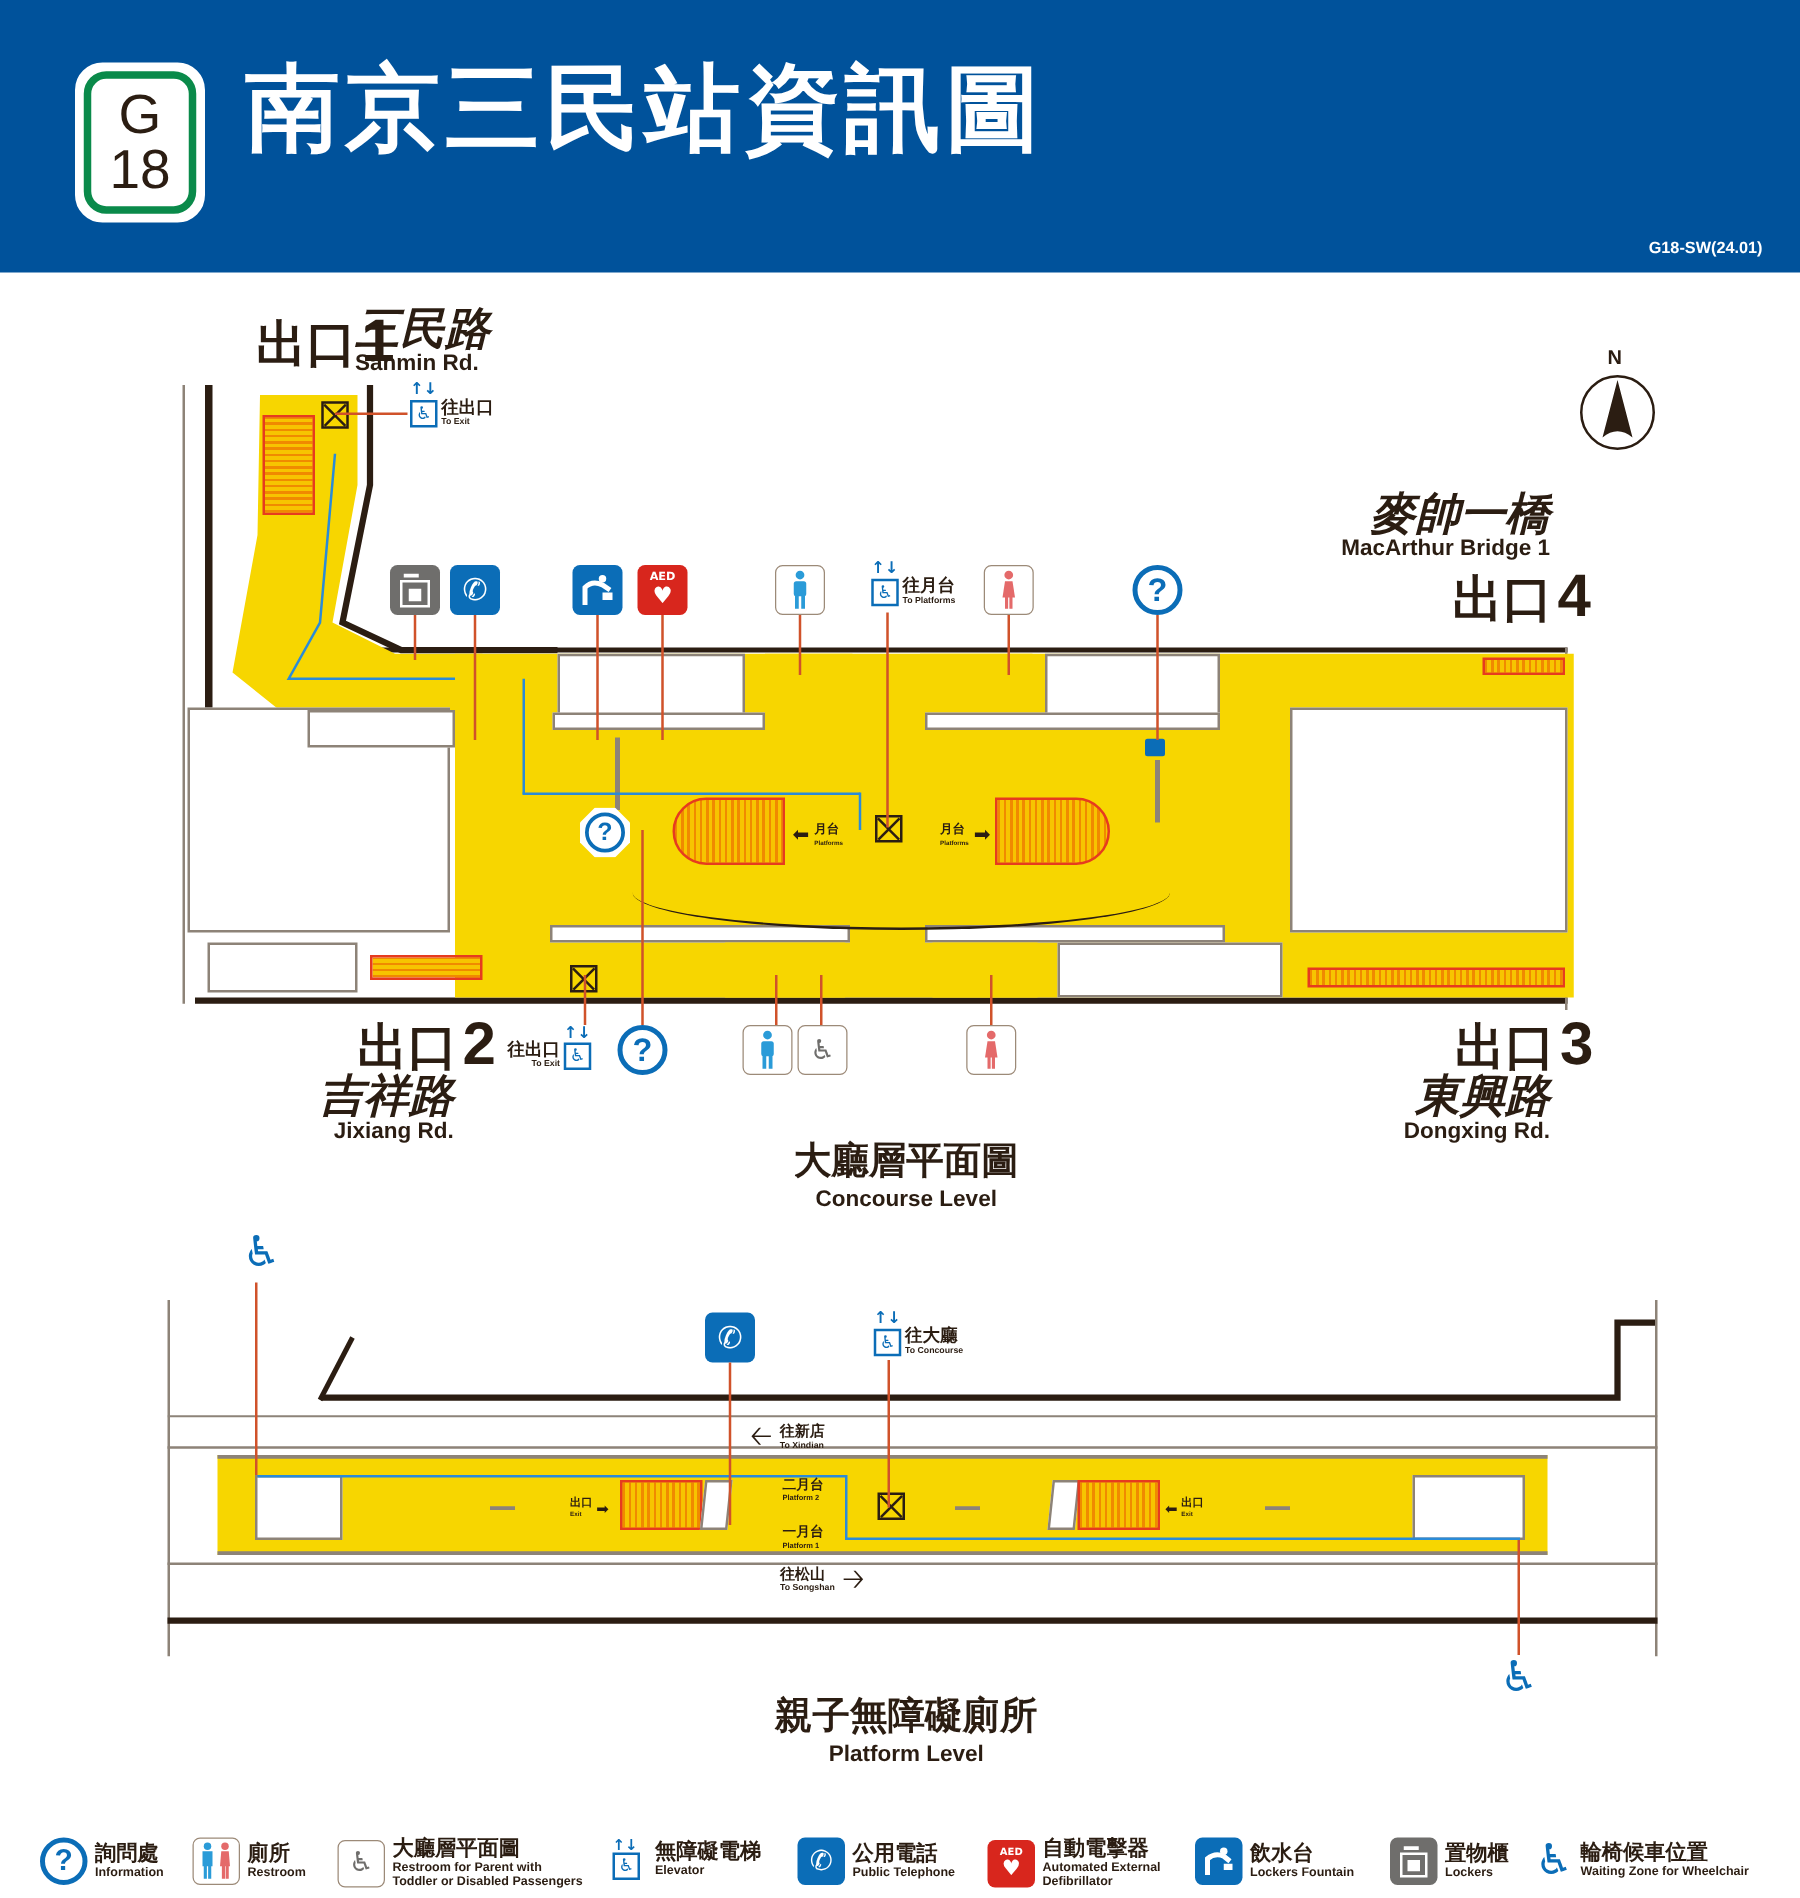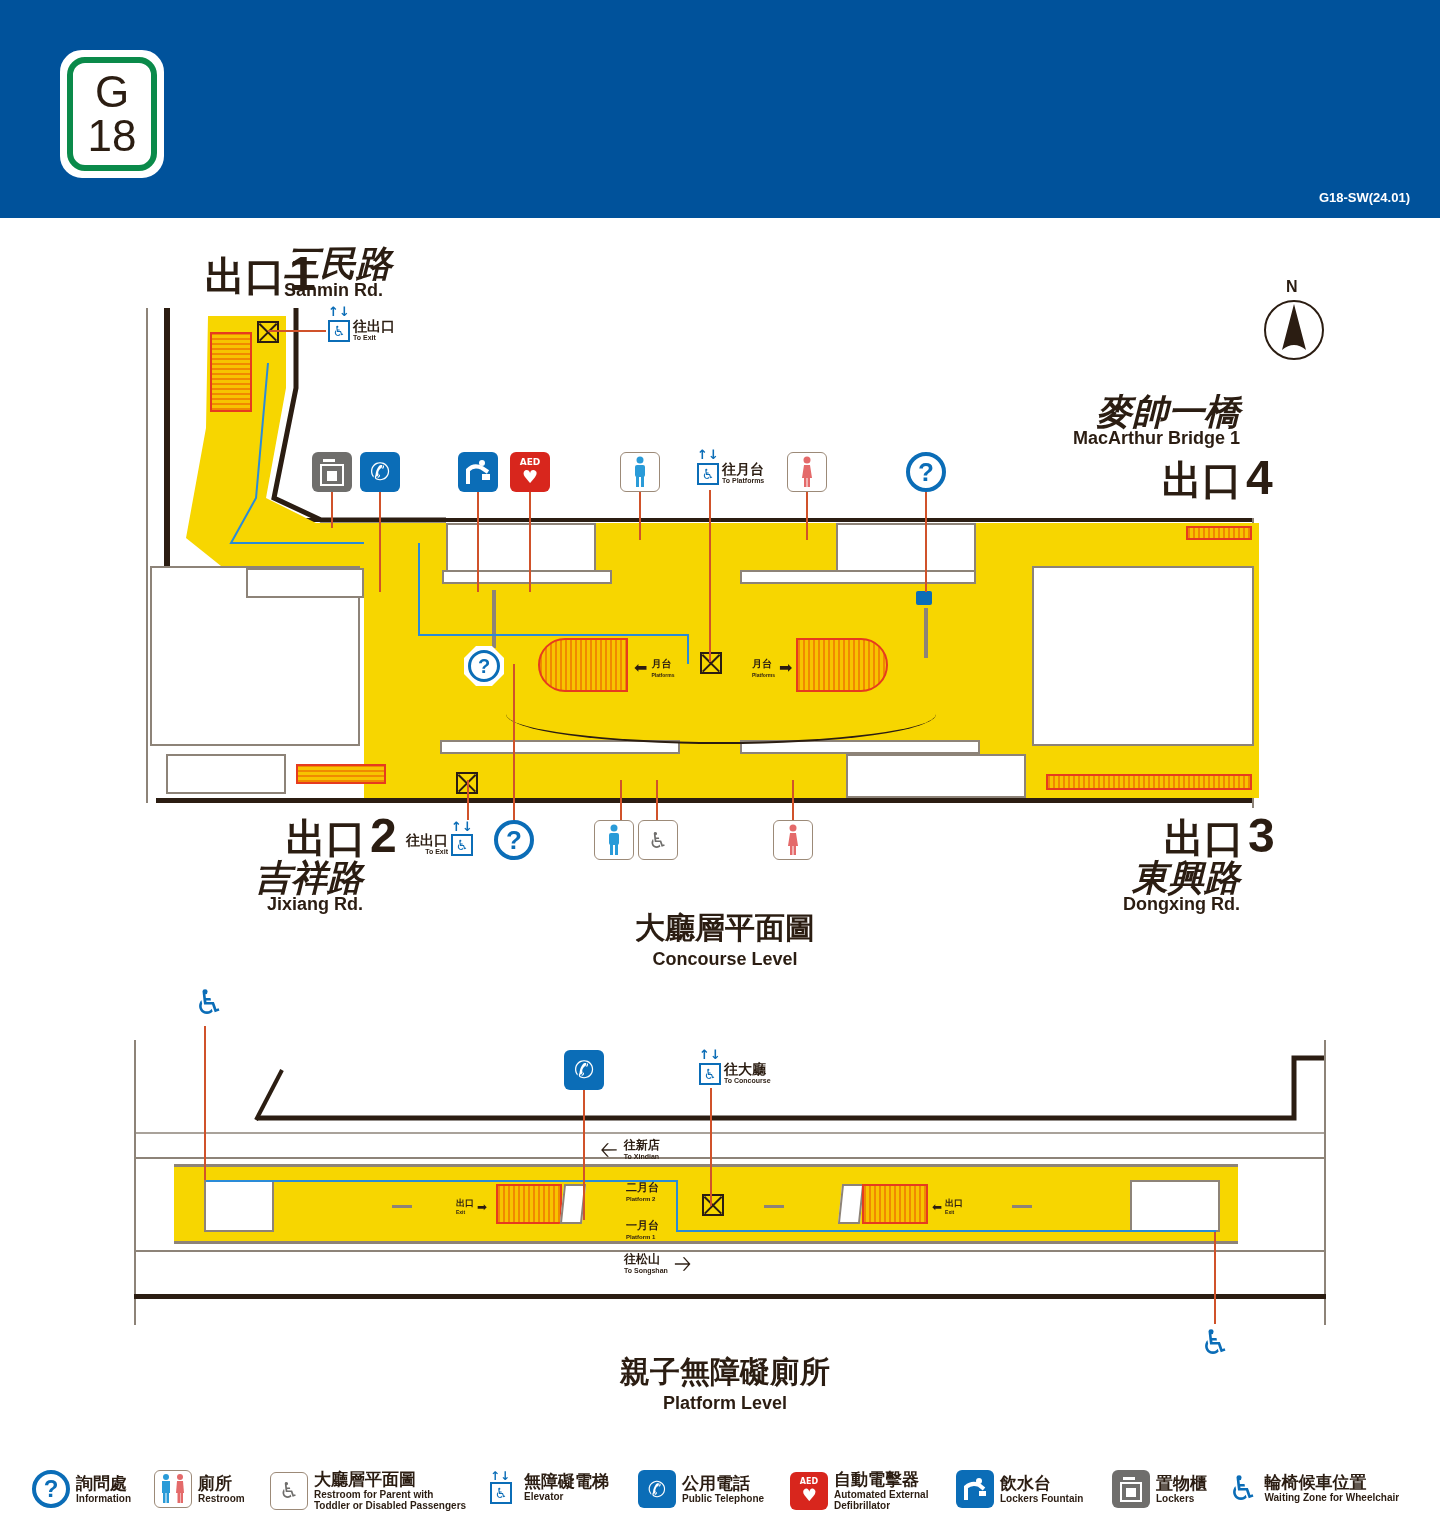--- a/index.html
+++ b/index.html
@@ -60,20 +60,21 @@
 </head>
 <body>
 
 <div class="header">
   <div class="badge">
     <div class="badge-inner">
       <div class="badge-line">G</div>
       <div class="badge-line">18</div>
     </div>
   </div>
+  <div class="title-zh">南京三民站資訊圖</div>
   <div class="code">G18-SW(24.01)</div>
 </div>
 
 <div class="abs" style="left:1262px;top:278px;width:64px;height:84px;">
   <div class="abs" style="left:24px;top:0;font-family:'Liberation Sans',sans-serif;font-weight:bold;font-size:16px;">N</div>
   <svg class="abs" style="left:0;top:20px" width="64" height="64">
     <circle cx="32" cy="32" r="29" fill="none" stroke="#2b1d12" stroke-width="2"></circle>
     <path d="M32 6 L44 52 Q32 42 20 52 Z" fill="#2b1d12"></path>
   </svg>
 </div>

